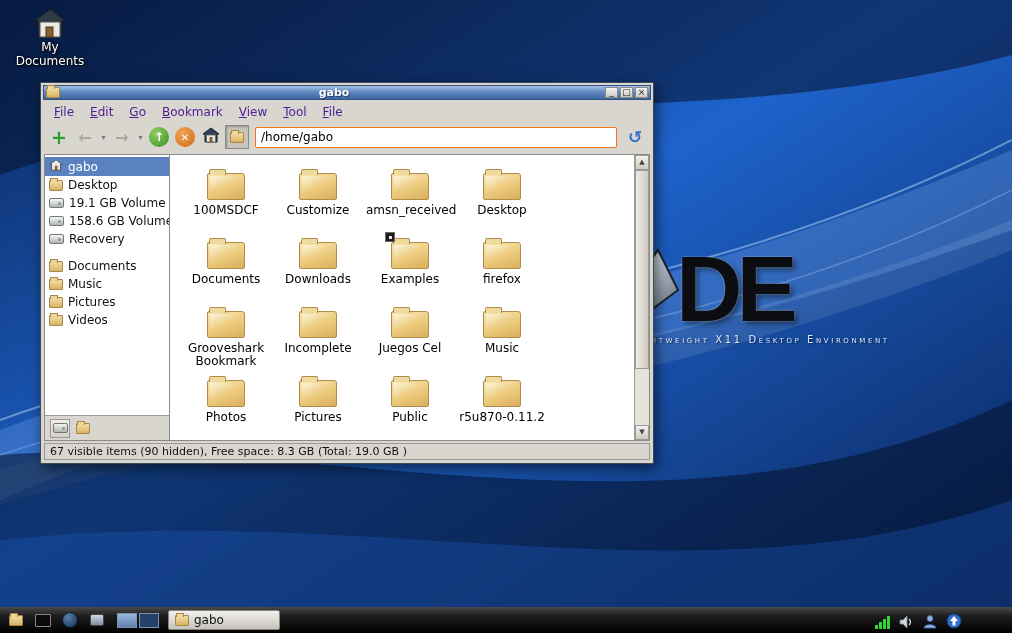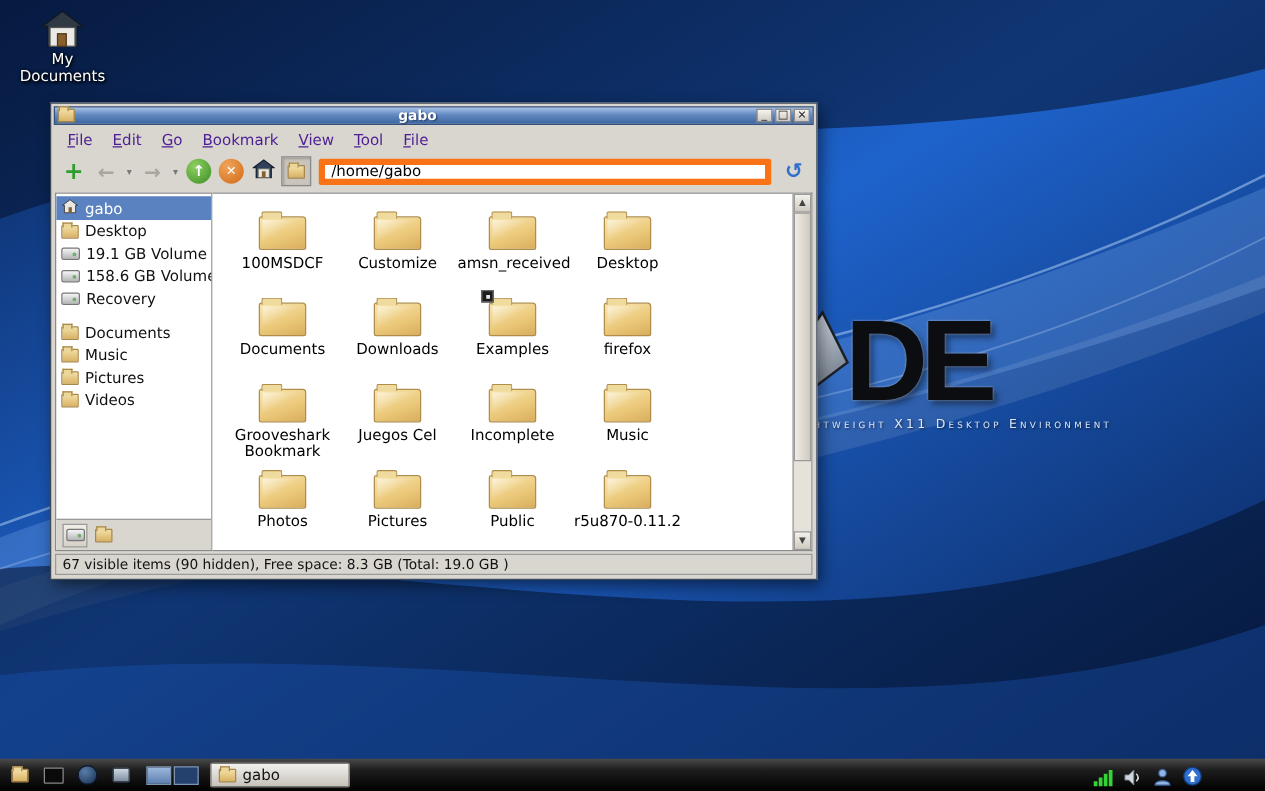--- a/index.html
+++ b/index.html
@@ -75,21 +75,21 @@
   .circle-btn {
     width:20px; height:20px; border-radius:50%; color:#fff; font-size:12px; font-weight:bold;
     display:flex; align-items:center; justify-content:center;
   }
   .circle-up   { background:radial-gradient(circle at 35% 30%, #8ed061, #3c8d26); }
   .circle-stop { background:radial-gradient(circle at 35% 30%, #f2a45c, #cf6a14); font-size:10px; }
   .glyph-go { color:#2f6fd0; font-size:17px; font-weight:bold; transform:scaleX(-1); }
   .address-input {
     flex:1; height:21px; margin:0 4px; padding:1px 5px; font-size:12px;
     font-family:"DejaVu Sans",sans-serif; color:#000;
-    background:#fff; border:5px solid #f97316; border-radius:2px;
+    background:#fff; border:1px solid #f97316; border-radius:2px;
   }
 
   .main { display:flex; margin:0 1px; height:287px; }
   .sidebar {
     width:126px; flex:none; background:#fff; border:1px solid #8a8a8a;
     display:flex; flex-direction:column; overflow:hidden;
   }
   .side-list { flex:1; padding-top:2px; font-size:12px; }
   .side-item { display:flex; align-items:center; gap:5px; padding:2px 4px; color:#111; white-space:nowrap; }
   .side-item.selected { background:#5a82c0; color:#fff; }
@@ -379,25 +379,25 @@
             <span class="ficon"></span>
             <span class="file-label">firefox</span>
           </div>
 
           <div class="file-item">
             <span class="ficon"></span>
             <span class="file-label">Grooveshark Bookmark</span>
           </div>
           <div class="file-item">
             <span class="ficon"></span>
+            <span class="file-label">Incomplete</span>
+          </div>
+          <div class="file-item">
+            <span class="ficon"></span>
             <span class="file-label">Juegos Cel</span>
-          </div>
-          <div class="file-item">
-            <span class="ficon"></span>
-            <span class="file-label">Incomplete</span>
           </div>
           <div class="file-item">
             <span class="ficon"></span>
             <span class="file-label">Music</span>
           </div>
 
           <div class="file-item">
             <span class="ficon"></span>
             <span class="file-label">Photos</span>
           </div>

